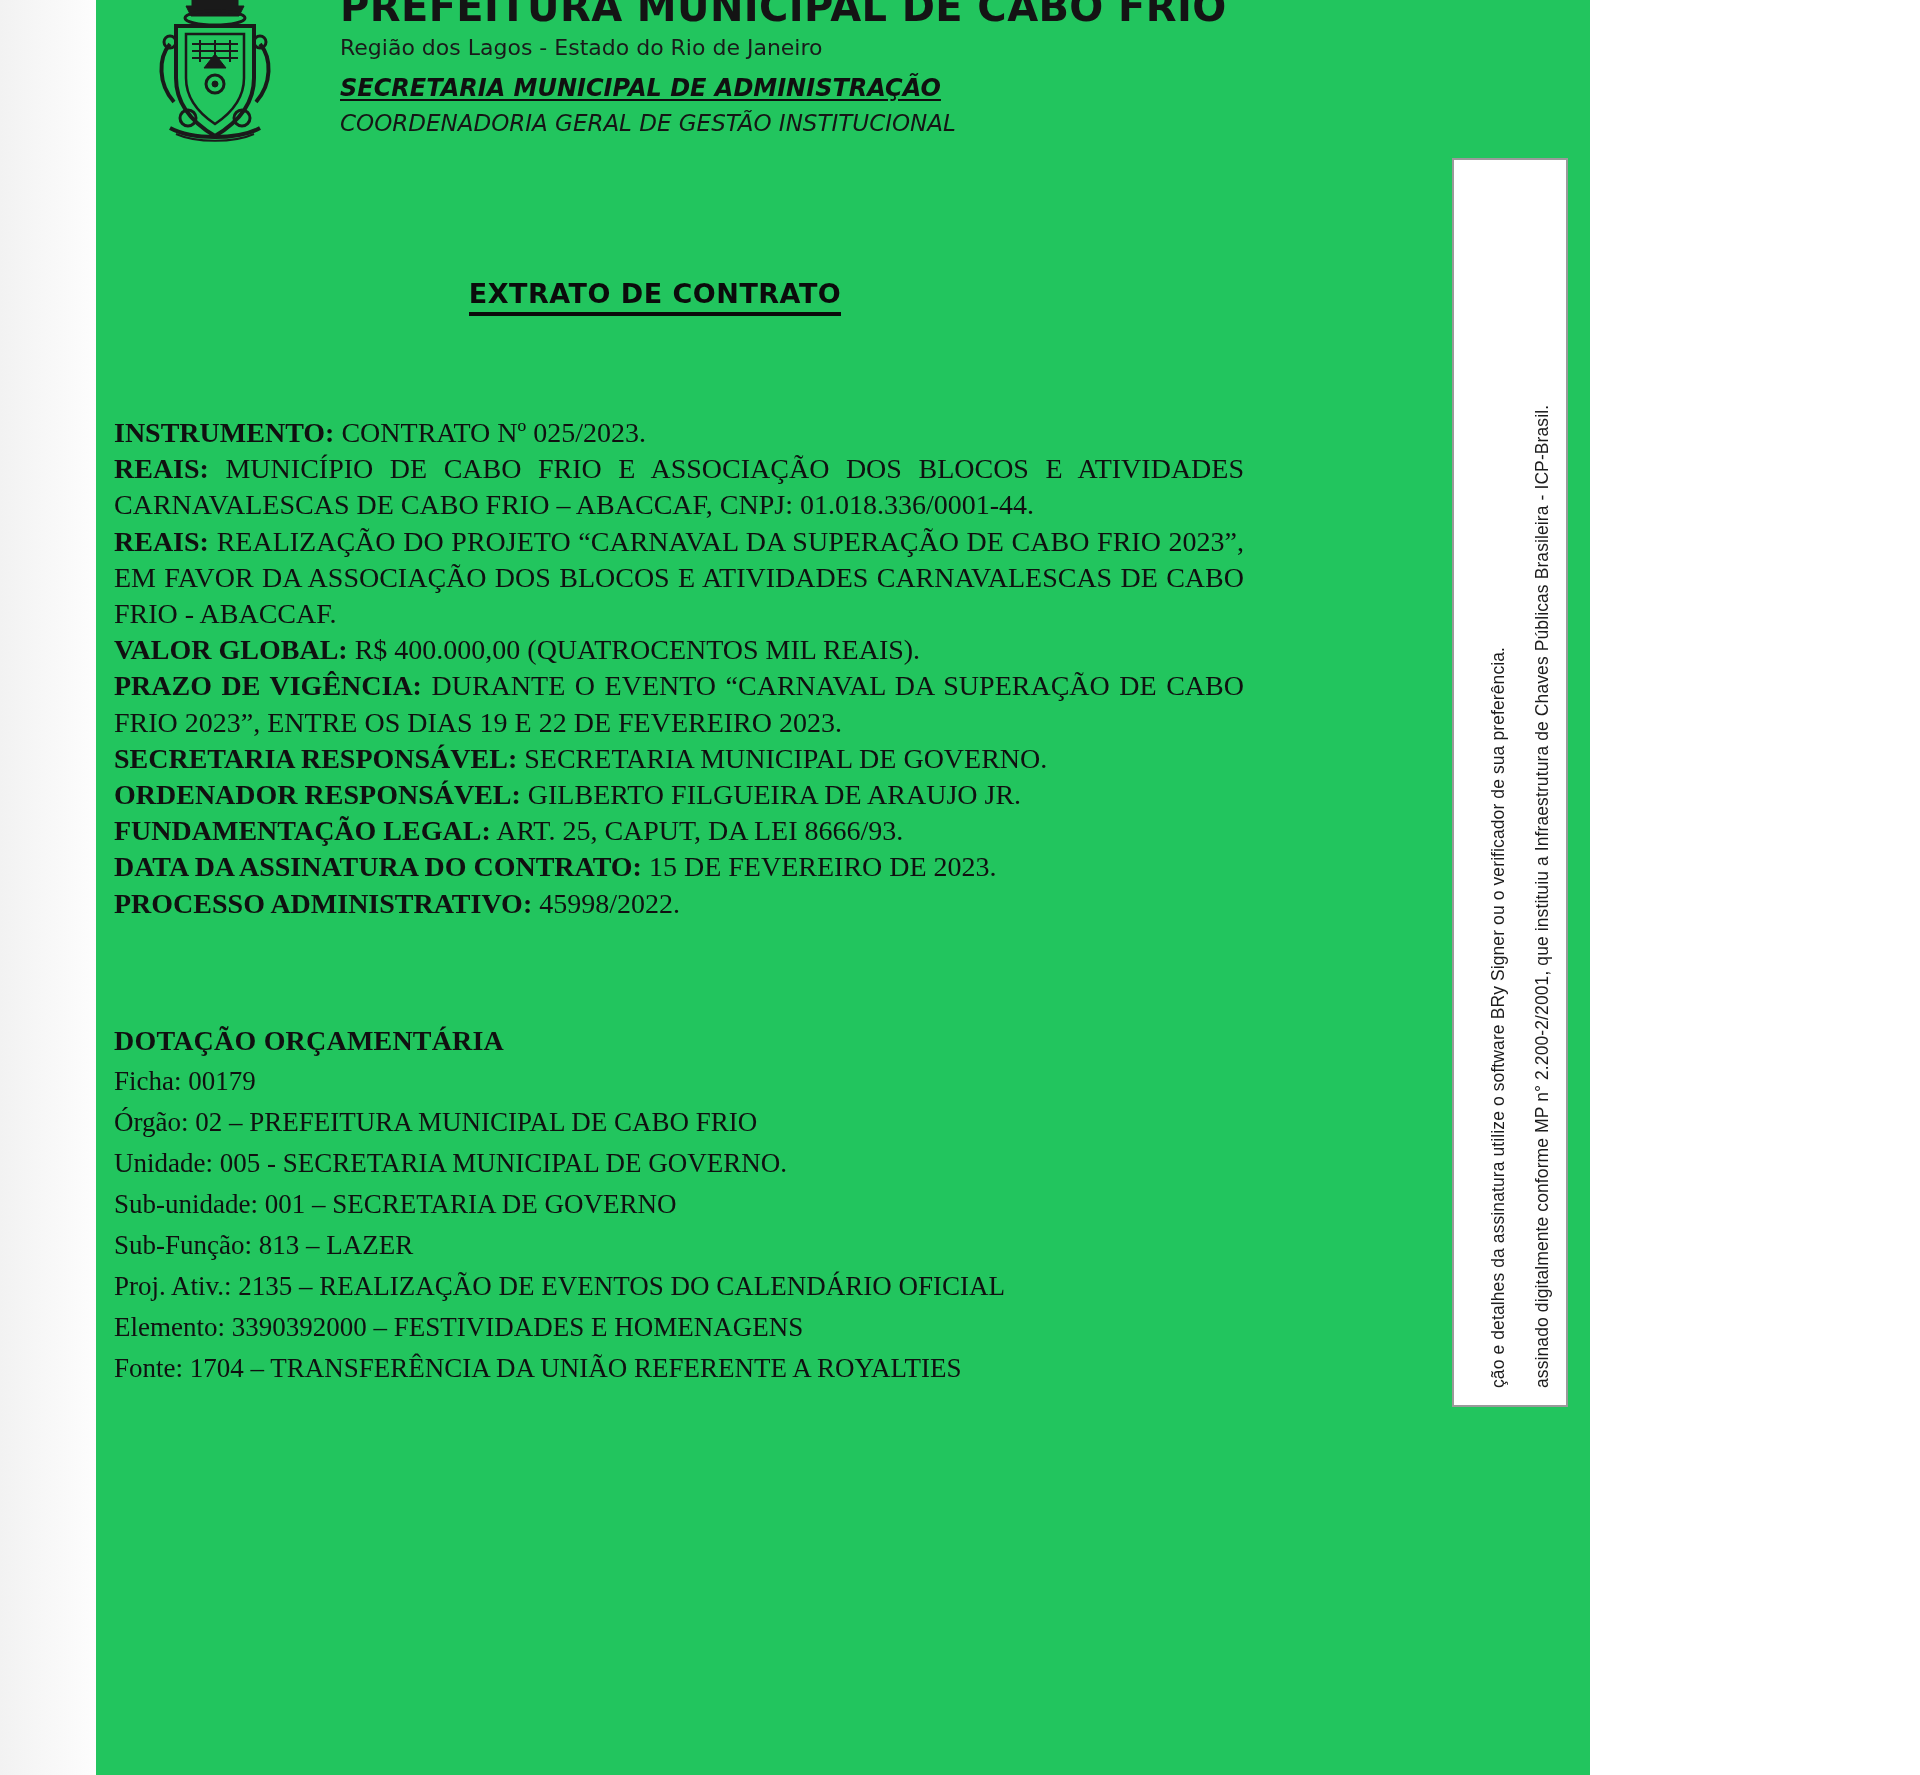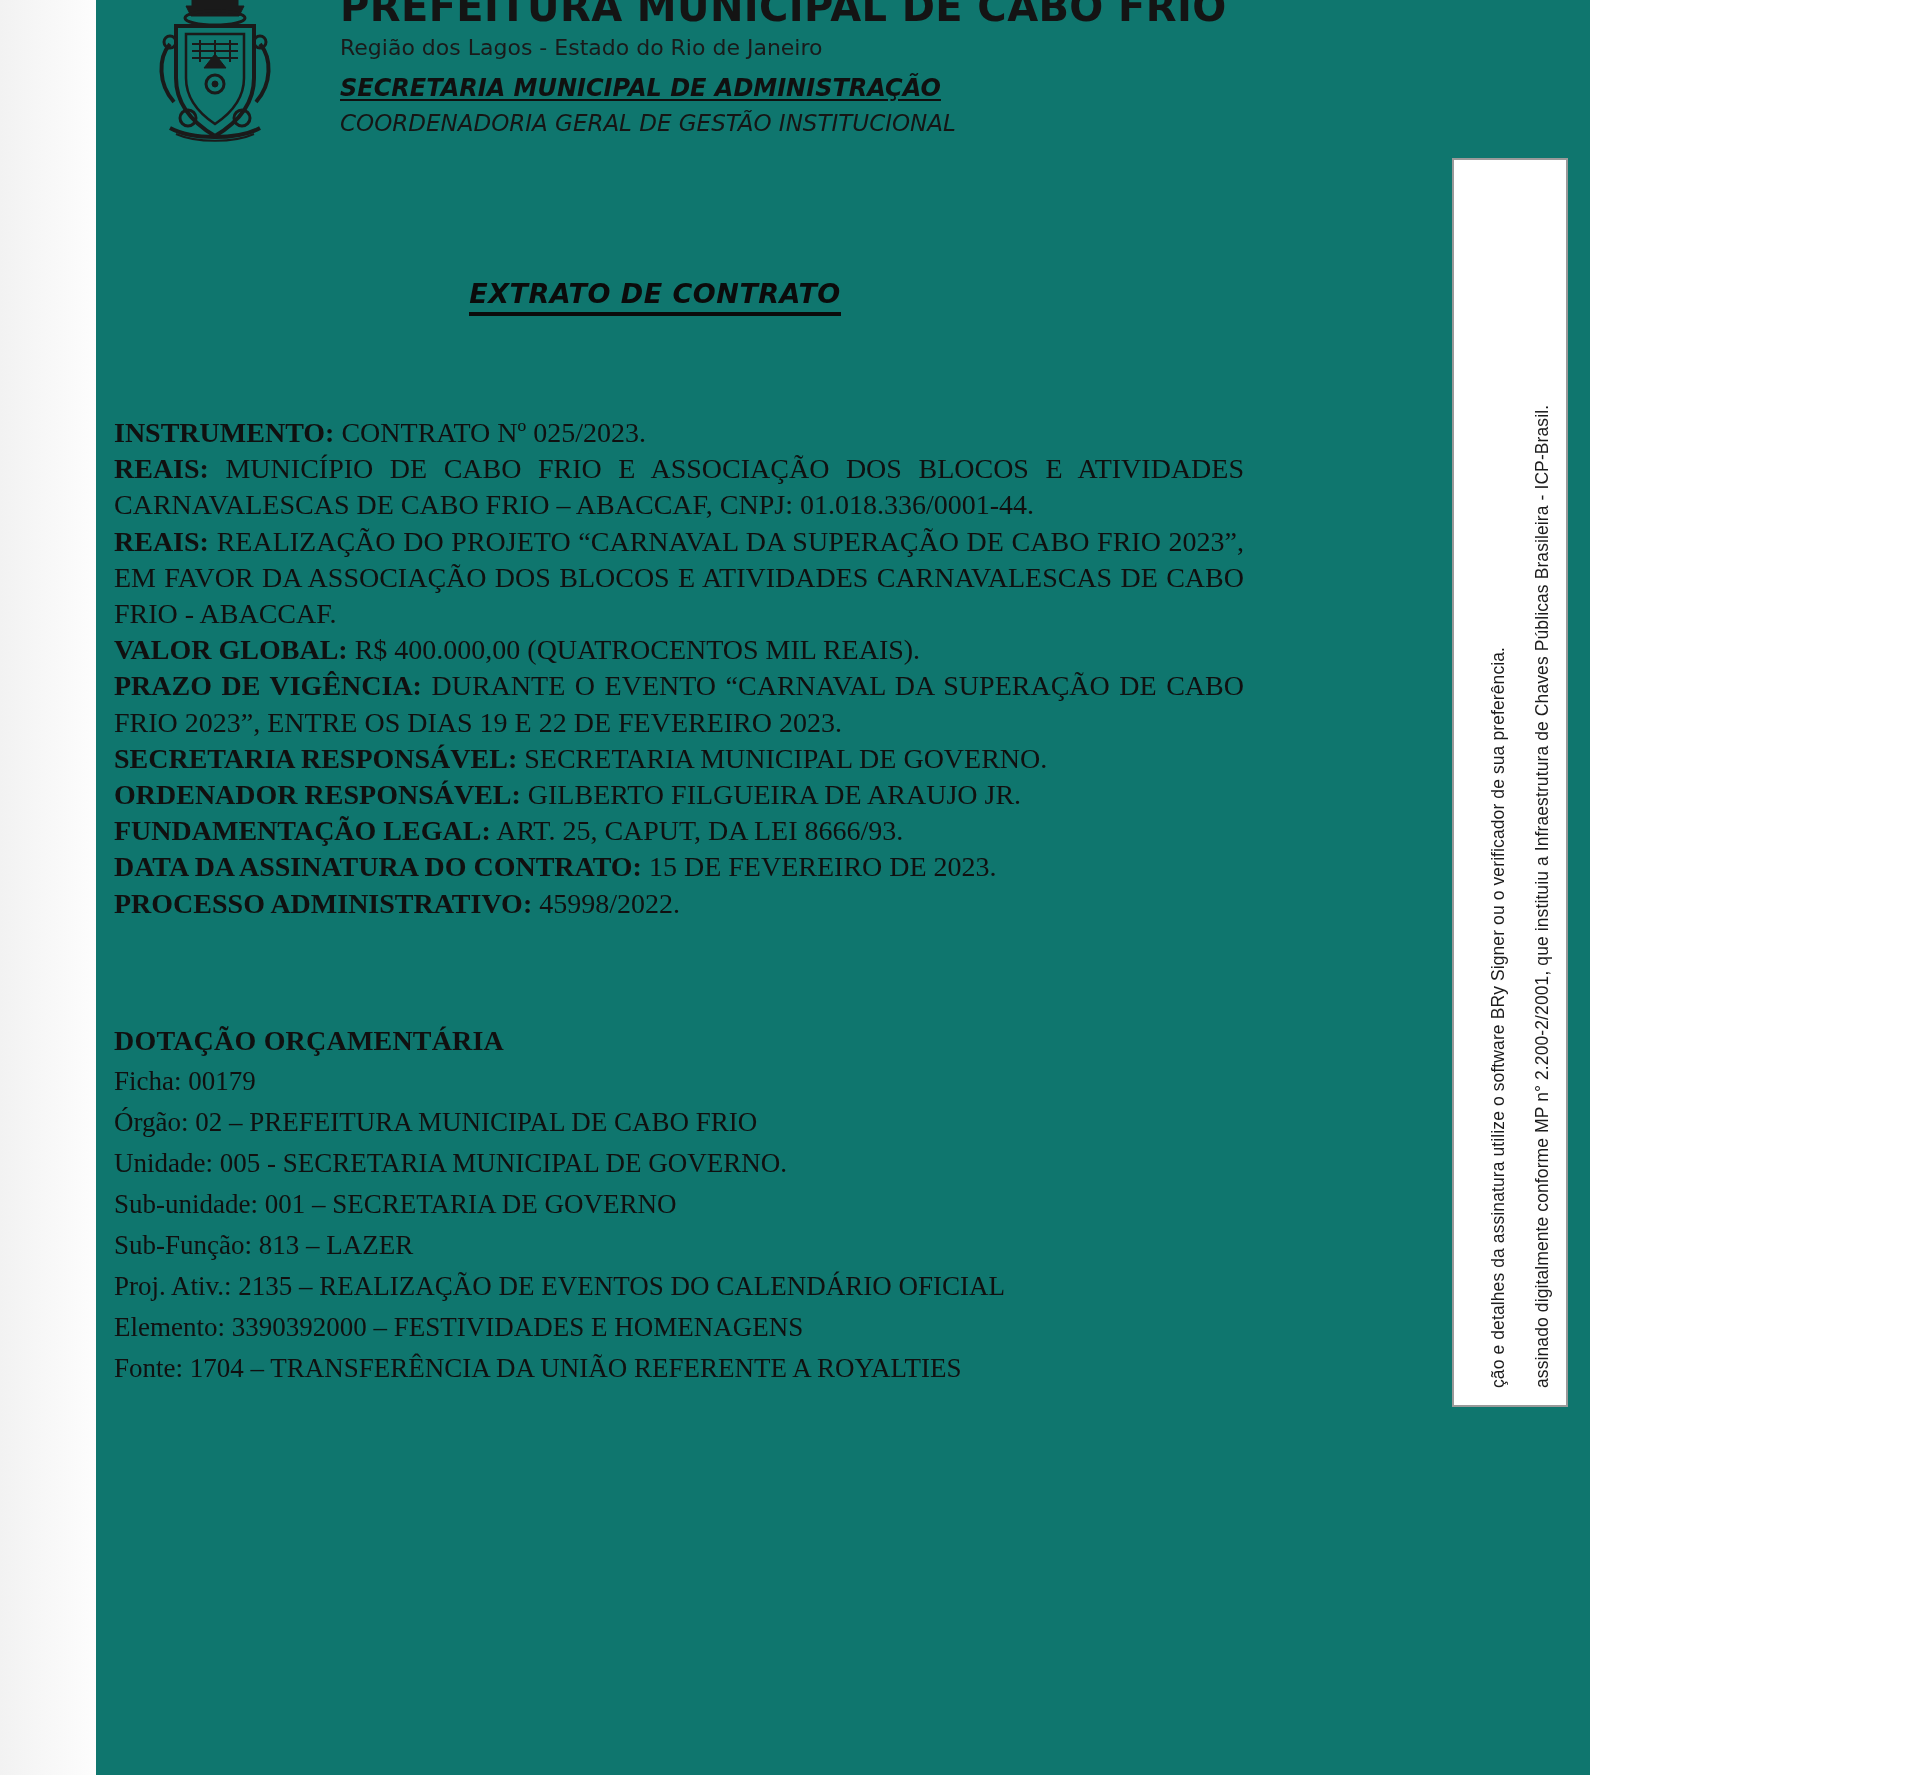--- a/index.html
+++ b/index.html
@@ -16,21 +16,21 @@
     overflow: hidden;
   }
 
   
   #page {
     position: absolute;
     left: 0;
     top: 0;
     width: 1920px;
     height: 1775px;
-    background: #0f766e;
+    background: #22c55e;
   }
 
   
   .scan-edge-right {
     position: absolute;
     right: 0;
     top: 0;
     width: 330px;
     height: 1775px;
     background: #ffffff;
@@ -106,21 +106,20 @@
   
   #doc-title {
     position: absolute;
     left: 0;
     top: 278px;
     width: 1310px;
     text-align: center;
     font-family: "DejaVu Sans", sans-serif;
     font-size: 27px;
     font-weight: 700;
-    font-style: italic;
     letter-spacing: 0.5px;
     color: #0b0b0b;
   }
   #doc-title span {
     border-bottom: 4px solid #0b0b0b;
     padding-bottom: 3px;
   }
 
   
   #body-block {

